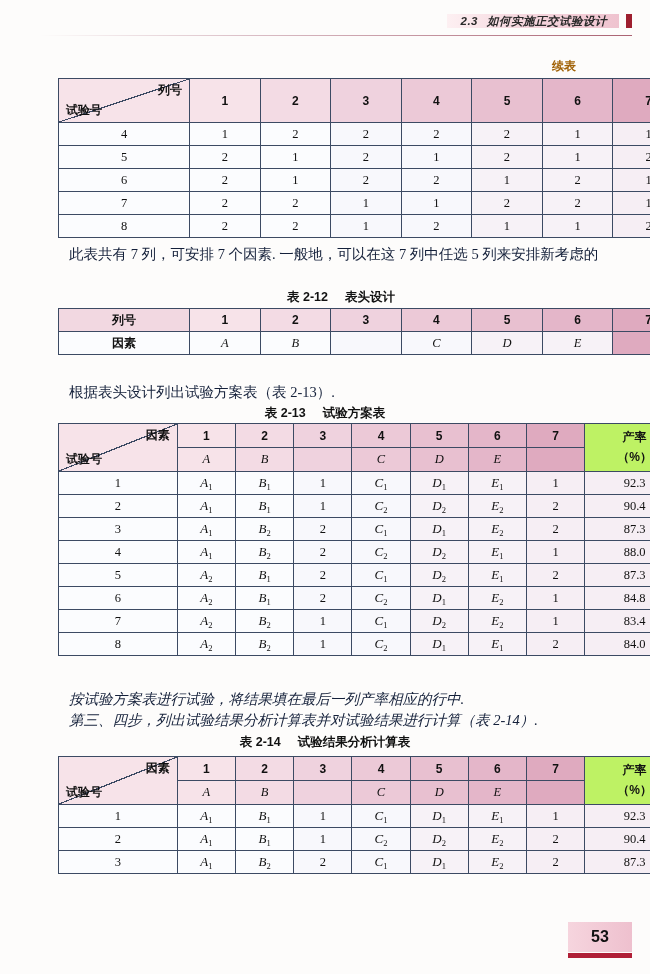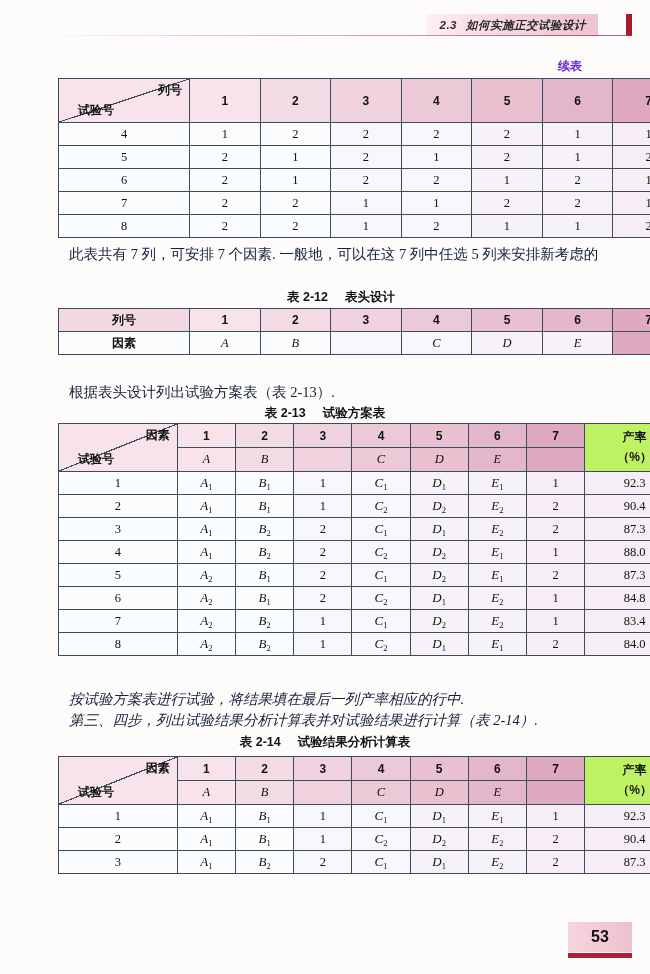--- a/index.html
+++ b/index.html
@@ -14,22 +14,21 @@
     position: relative;
     width: 650px; height: 974px;
     background: #fdfcfb;
   }
 
   
   .runhead {
     position: absolute;
     top: 14px; right: 18px;
     display: flex; align-items: stretch;
-    height: 22px;
-    gap: 21px;
+    height: 14px;
   }
   .runhead-band {
     display: flex; align-items: center;
     padding: 0 12px 0 14px;
     background: linear-gradient(to right, #fdf0f2 0%, #f6d9e0 40%, #efc3cf 100%);
   }
   .runhead-text {
     font-family: "Liberation Sans", "DejaVu Sans", sans-serif;
     font-weight: bold; font-style: italic;
     font-size: 11.5px; color: #2a2a2a;
@@ -43,23 +42,23 @@
   .runhead-rule {
     position: absolute;
     top: 35px; left: 40px; right: 18px;
     height: 1px;
     background: linear-gradient(to right, rgba(200,160,170,0) 0%, rgba(190,140,155,.55) 35%, rgba(150,60,80,.8) 100%);
   }
 
   
   .cont-label {
     position: absolute;
-    top: 58px; right: 68px;
-    font-family: "Liberation Sans", "DejaVu Sans", sans-serif;
-    font-weight: bold; font-size: 12px; color: #6d28d9;
+    top: 58px; right: 74px;
+    font-family: "Liberation Sans", "DejaVu Sans", sans-serif;
+    font-weight: bold; font-size: 12px; color: #a16207;
   }
 
   
   .tbl-wrap { position: absolute; left: 58px; width: 627px; }
   table.ot {
     border-collapse: collapse;
     width: 100%;
     table-layout: fixed;
   }
   table.ot td {
@@ -104,21 +103,21 @@
       rgba(0,0,0,0) calc(50% + 0.6px));
   }
   td.corner .c-top {
     position: absolute; top: 3px; right: 7px;
     font-family: "Liberation Sans", "DejaVu Sans", sans-serif;
     font-weight: bold; font-size: 12px; color: #111;
   }
   td.corner .c-bot {
     position: absolute; bottom: 3px; left: 7px;
     font-family: "Liberation Sans", "DejaVu Sans", sans-serif;
-    font-weight: bold; font-size: 12px; color: #111; margin-left: 12px;
+    font-weight: bold; font-size: 12px; color: #111;
   }
 
   
   .mi { font-family: "Liberation Serif", "DejaVu Serif", serif; font-style: italic; font-size: 13px; }
   .mi sub { font-style: normal; font-size: 8.5px; vertical-align: baseline; position: relative; bottom: -3px; }
 
   
   .para {
     position: absolute; left: 40px; width: 577px;
     font-size: 14.5px; line-height: 21px; color: #14203a;

